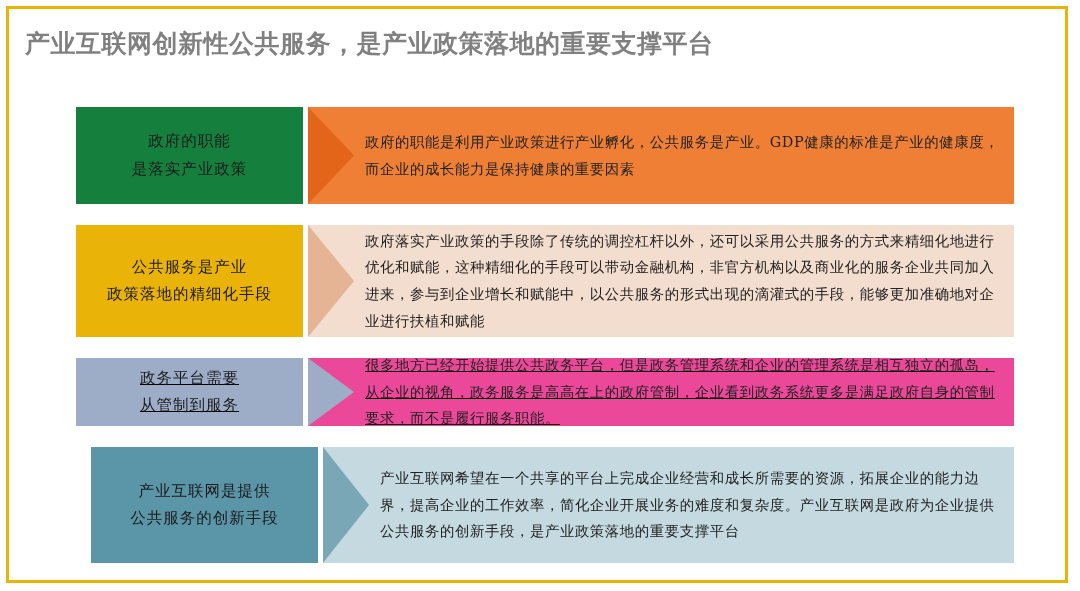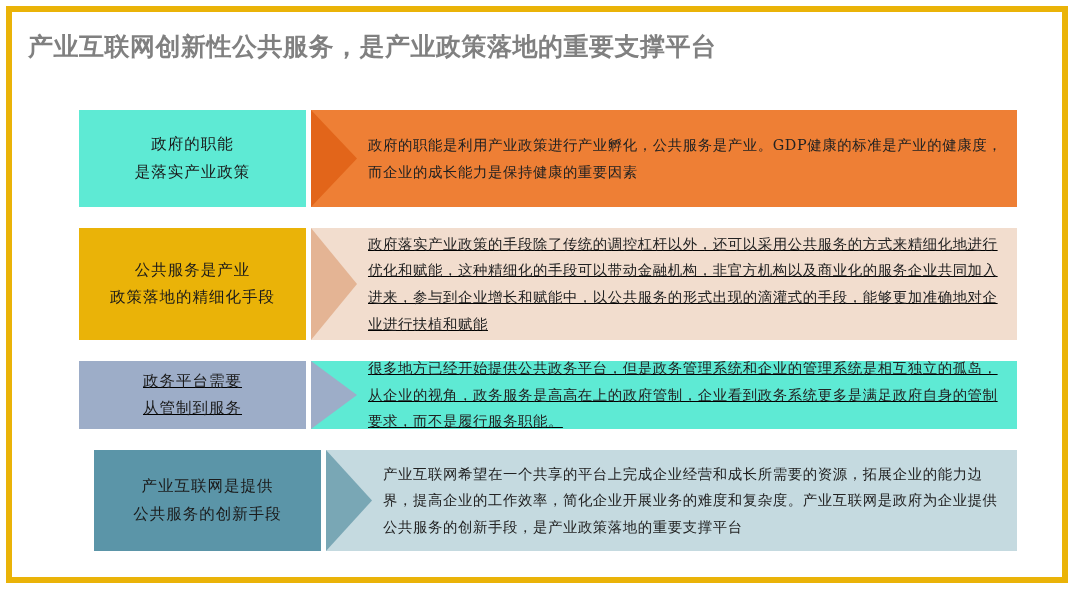--- a/index.html
+++ b/index.html
@@ -13,21 +13,21 @@
     font-family: "Liberation Sans", sans-serif;
     overflow: hidden;
   }
   .slide {
     position: absolute;
     left: 6px;
     top: 6px;
     width: 1062px;
     height: 577px;
     background: #ffffff;
-    border: 6px solid #eab308;
+    border: 3px solid #eab308;
     box-sizing: border-box;
   }
   .slide-title {
     position: absolute;
     left: 16px;
     top: 18px;
     font-size: 25px;
     font-weight: bold;
     color: #808080;
     letter-spacing: 0.5px;
@@ -97,43 +97,43 @@
     margin-right: 14px;
     font-family: "DejaVu Serif", "Liberation Serif", serif;
     font-size: 14.4px;
     line-height: 1.85;
     color: #222222;
     letter-spacing: 0.6px;
     text-align: left;
   }
 
   
-  .row-0 .label-box  { background: #5eead4; justify-content: center; }
+  .row-0 .label-box  { background: #15803d; justify-content: center; }
   .row-0 .content-box{ background: #EE7F35; }
   .row-0 .arrow-fill { fill: #E2651A; }
 
   
   .row-1 .label-box  { background: #eab308; }
-  .row-1 .content-box{ background: #F2DDCE; text-decoration: underline; }
+  .row-1 .content-box{ background: #F2DDCE; }
   .row-1 .arrow-fill { fill: #E4B494; }
 
   
   .row-2 .label-box  { background: #9DADC8; }
-  .row-2 .content-box{ background: #5eead4; justify-content: center; }
+  .row-2 .content-box{ background: #ec4899; justify-content: center; }
   .row-2 .arrow-fill { fill: #9DADC8; }
 
   
   .row-3 .label-box  { background: #5B95A8; }
   .row-3 .content-box{ background: #C5DAE0; }
   .row-3 .arrow-fill { fill: #79A7B5; }
 
   .row-0 { height: 97px; }
   .row-1 { height: 112px; }
   .row-2 { height: 68px; text-decoration: underline; }
-  .row-3 { height: 101px; padding-left: 15px; }
+  .row-3 { height: 116px; padding-left: 15px; }
 </style>
 </head>
 <body>
 
 <div class="slide">
 
   <div class="slide-title">产业互联网创新性公共服务，是产业政策落地的重要支撑平台</div>
 
   <div class="rows">
 

